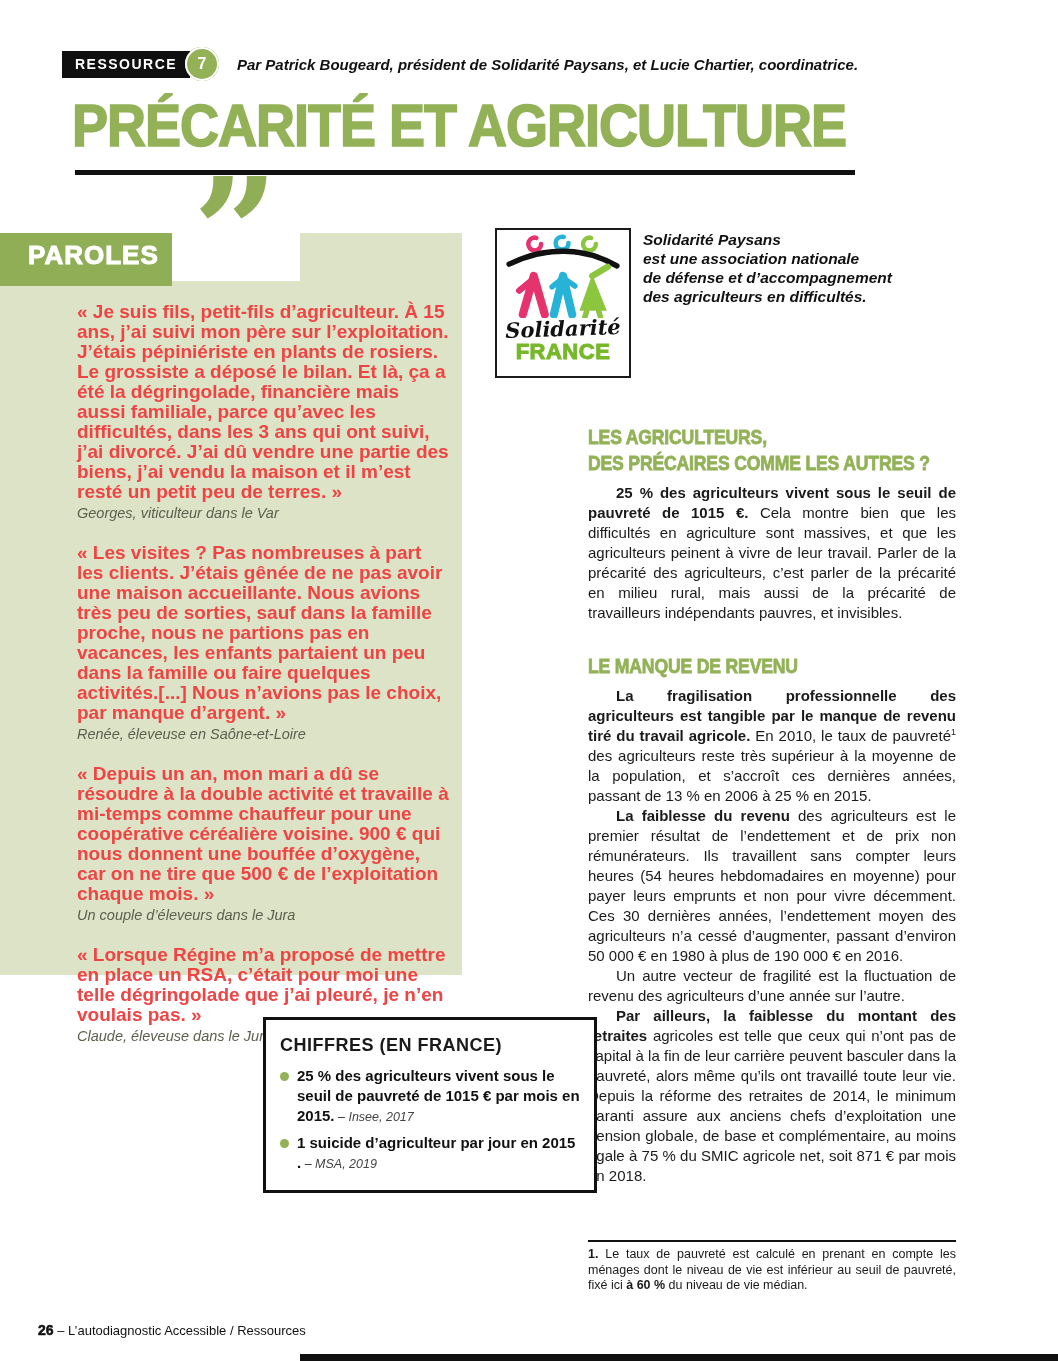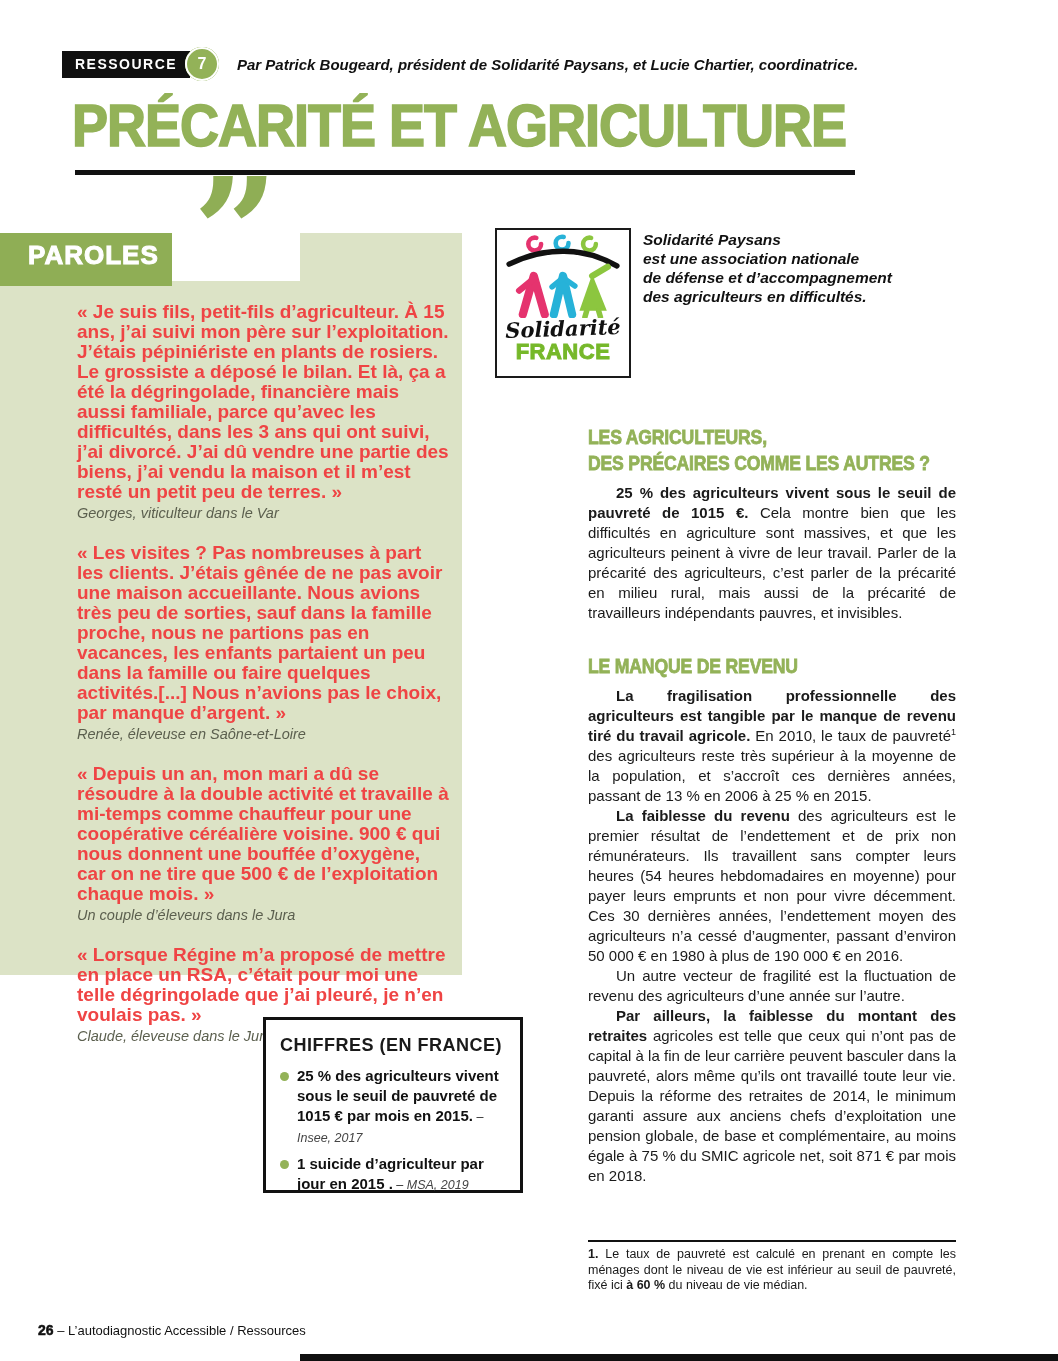--- a/index.html
+++ b/index.html
@@ -55,21 +55,21 @@
   .sec-heading{margin:0 0 7px 0;color:#93b258;font-size:20px;font-weight:bold;
     line-height:26px;letter-spacing:-0.2px;-webkit-text-stroke:0.8px #93b258;}
   .sec-heading span{display:block;transform:scaleX(0.88);transform-origin:left;white-space:nowrap;}
   .sec2{margin-top:30px;}
   .para{margin:0;font-size:15px;line-height:20px;text-align:justify;
     text-indent:28px;color:#1a1a1a;}
   .para b{font-weight:bold;}
   .para sup{font-size:9px;line-height:0;}
 
   
-  .chiffres{left:263px;top:1017px;width:260px;height:176px;border:3px solid #111;
+  .chiffres{left:263px;top:1017px;width:334px;height:176px;border:3px solid #111;
     box-sizing:border-box;background:#fff;padding:14px 12px 0 14px;}
   .chiffres-title{font-size:19px;font-weight:bold;letter-spacing:0.5px;
     transform:scaleX(0.95);transform-origin:left;white-space:nowrap;margin:0 0 10px 0;}
   .chif-item{position:relative;padding-left:17px;margin:0 0 6px 0;
     font-size:15px;line-height:20px;font-weight:bold;color:#111;}
   .chif-item .dot{position:absolute;left:0;top:6px;width:9px;height:9px;
     border-radius:50%;background:#93b258;}
   .chif-src{font-size:12.5px;font-style:italic;font-weight:normal;color:#444;}
 
   

